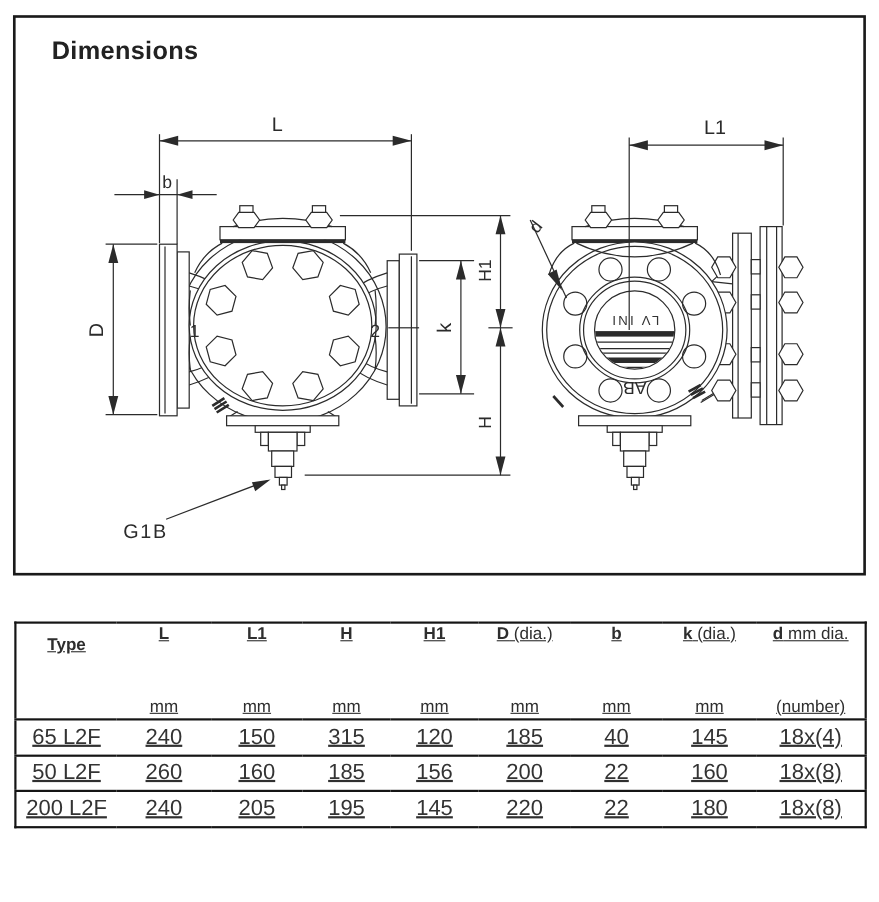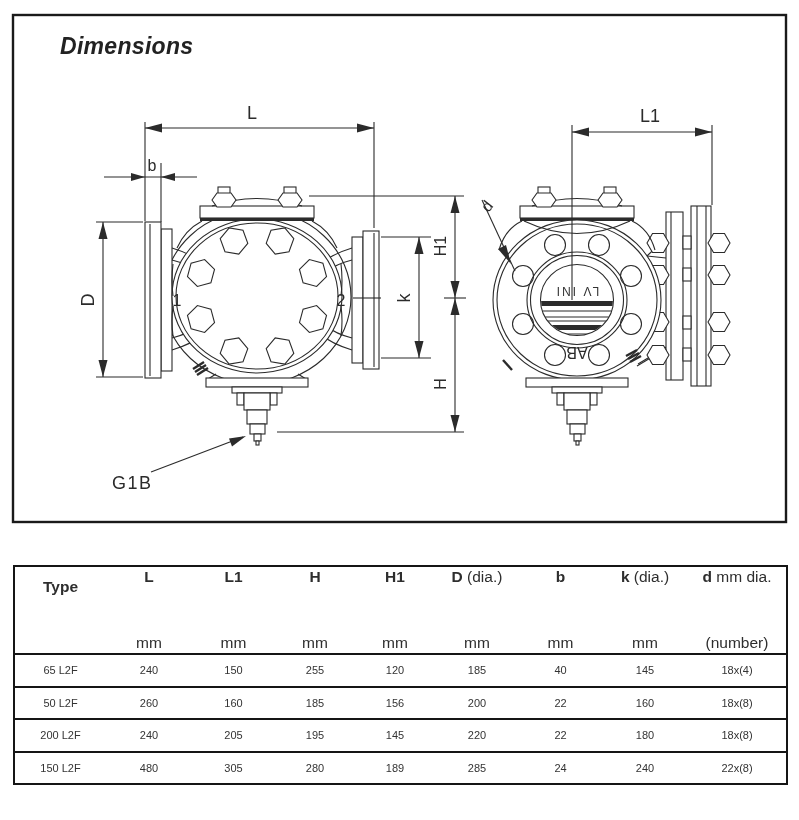--- a/index.html
+++ b/index.html
@@ -1,32 +1,32 @@
 <!DOCTYPE html>
 <html><head>
 <meta charset="utf-8">
 <style>
   html,body{margin:0;padding:0;background:#fff;}
   body{width:799px;height:820px;position:relative;font-family:"Liberation Sans",sans-serif;color:#303030;}
   .stage{position:absolute;inset:0;width:799px;height:820px;}
-  .page-title{position:absolute;left:60px;top:33px;font-size:23px;font-weight:bold;color:#222;letter-spacing:.3px;font-style:italic;}
+  .page-title{position:absolute;left:47px;top:33px;font-size:23px;font-weight:bold;color:#222;letter-spacing:.3px;}
   svg.drawing{position:absolute;left:0;top:0;}
   .ln{stroke:#2b2b2b;stroke-width:1.1;fill:none;}
   .wf{fill:#ffffff;stroke:#2b2b2b;stroke-width:1.1;}
   .dark{fill:#2b2b2b;stroke:none;}
   .hatch{stroke:#2b2b2b;stroke-width:2.4;fill:none;}
   text.lbl{fill:#2b2b2b;font-family:"Liberation Sans",sans-serif;font-size:16px;}
   text.big{font-size:18px;}
   text.cast{font-size:12px;letter-spacing:2px;fill:#333;}
   
-  table.dims{position:absolute;left:13px;top:565px;width:773px;border-collapse:collapse;table-layout:fixed;background:#fff;border:2.5px solid #151515;}
+  table.dims{position:absolute;left:13px;top:565px;width:773px;border-collapse:collapse;table-layout:fixed;background:#fff;border:2.5px solid #151515;text-decoration:underline;}
   table.dims thead th{height:77px;vertical-align:middle;text-align:center;font-size:15.5px;font-weight:bold;color:#2e2e2e;padding:0;line-height:20px;}
   table.dims thead th .rest,table.dims thead th .sub{font-weight:normal;}
   table.dims thead th .sub{display:block;margin-top:46px;}
-  table.dims tbody td{height:30.5px;border-top:2.2px solid #151515;text-align:center;font-size:11px;font-weight:normal;color:#333;padding:0;}
+  table.dims tbody td{height:30.5px;border-top:2.2px solid #151515;text-align:center;font-size:20px;font-weight:normal;color:#333;padding:0;}
 </style>
 </head>
 <body>
 
 <div class="stage">
 
   <div class="page-title">Dimensions</div>
 
   <svg class="drawing" width="799" height="560" viewBox="0 0 799 560">
 
@@ -307,21 +307,21 @@
         <th><span class="strong">b</span><span class="rest"></span><span class="sub">mm</span></th>
         <th><span class="strong">k</span><span class="rest"> (dia.)</span><span class="sub">mm</span></th>
         <th><span class="strong">d</span><span class="rest"> mm dia.</span><span class="sub">(number)</span></th>
       </tr>
     </thead>
     <tbody>
       <tr>
         <td>65 L2F</td>
         <td>240</td>
         <td>150</td>
-        <td>255</td>
+        <td>315</td>
         <td>120</td>
         <td>185</td>
         <td>40</td>
         <td>145</td>
         <td>18x(4)</td>
       </tr>
       <tr>
         <td>50 L2F</td>
         <td>260</td>
         <td>160</td>
@@ -336,26 +336,15 @@
         <td>200 L2F</td>
         <td>240</td>
         <td>205</td>
         <td>195</td>
         <td>145</td>
         <td>220</td>
         <td>22</td>
         <td>180</td>
         <td>18x(8)</td>
       </tr>
-      <tr>
-        <td>150 L2F</td>
-        <td>480</td>
-        <td>305</td>
-        <td>280</td>
-        <td>189</td>
-        <td>285</td>
-        <td>24</td>
-        <td>240</td>
-        <td>22x(8)</td>
-      </tr>
     </tbody>
   </table>
 </div>
 
 </body></html>

